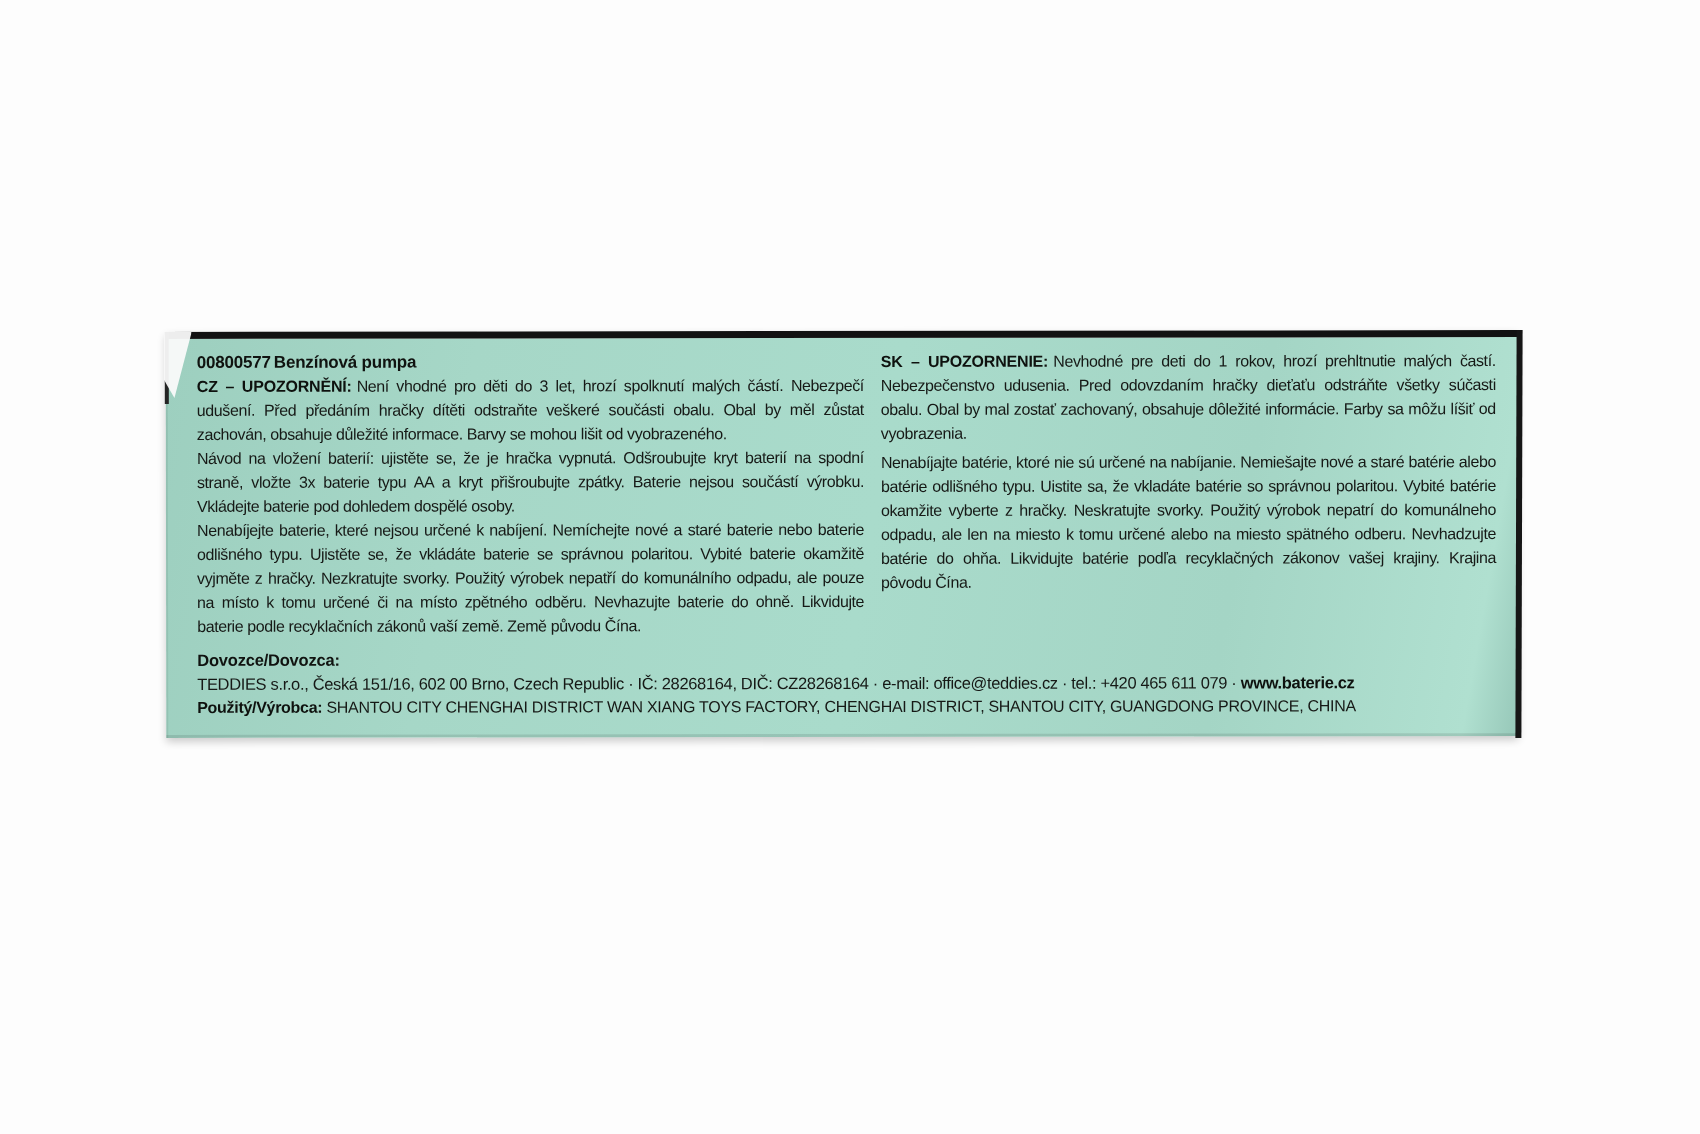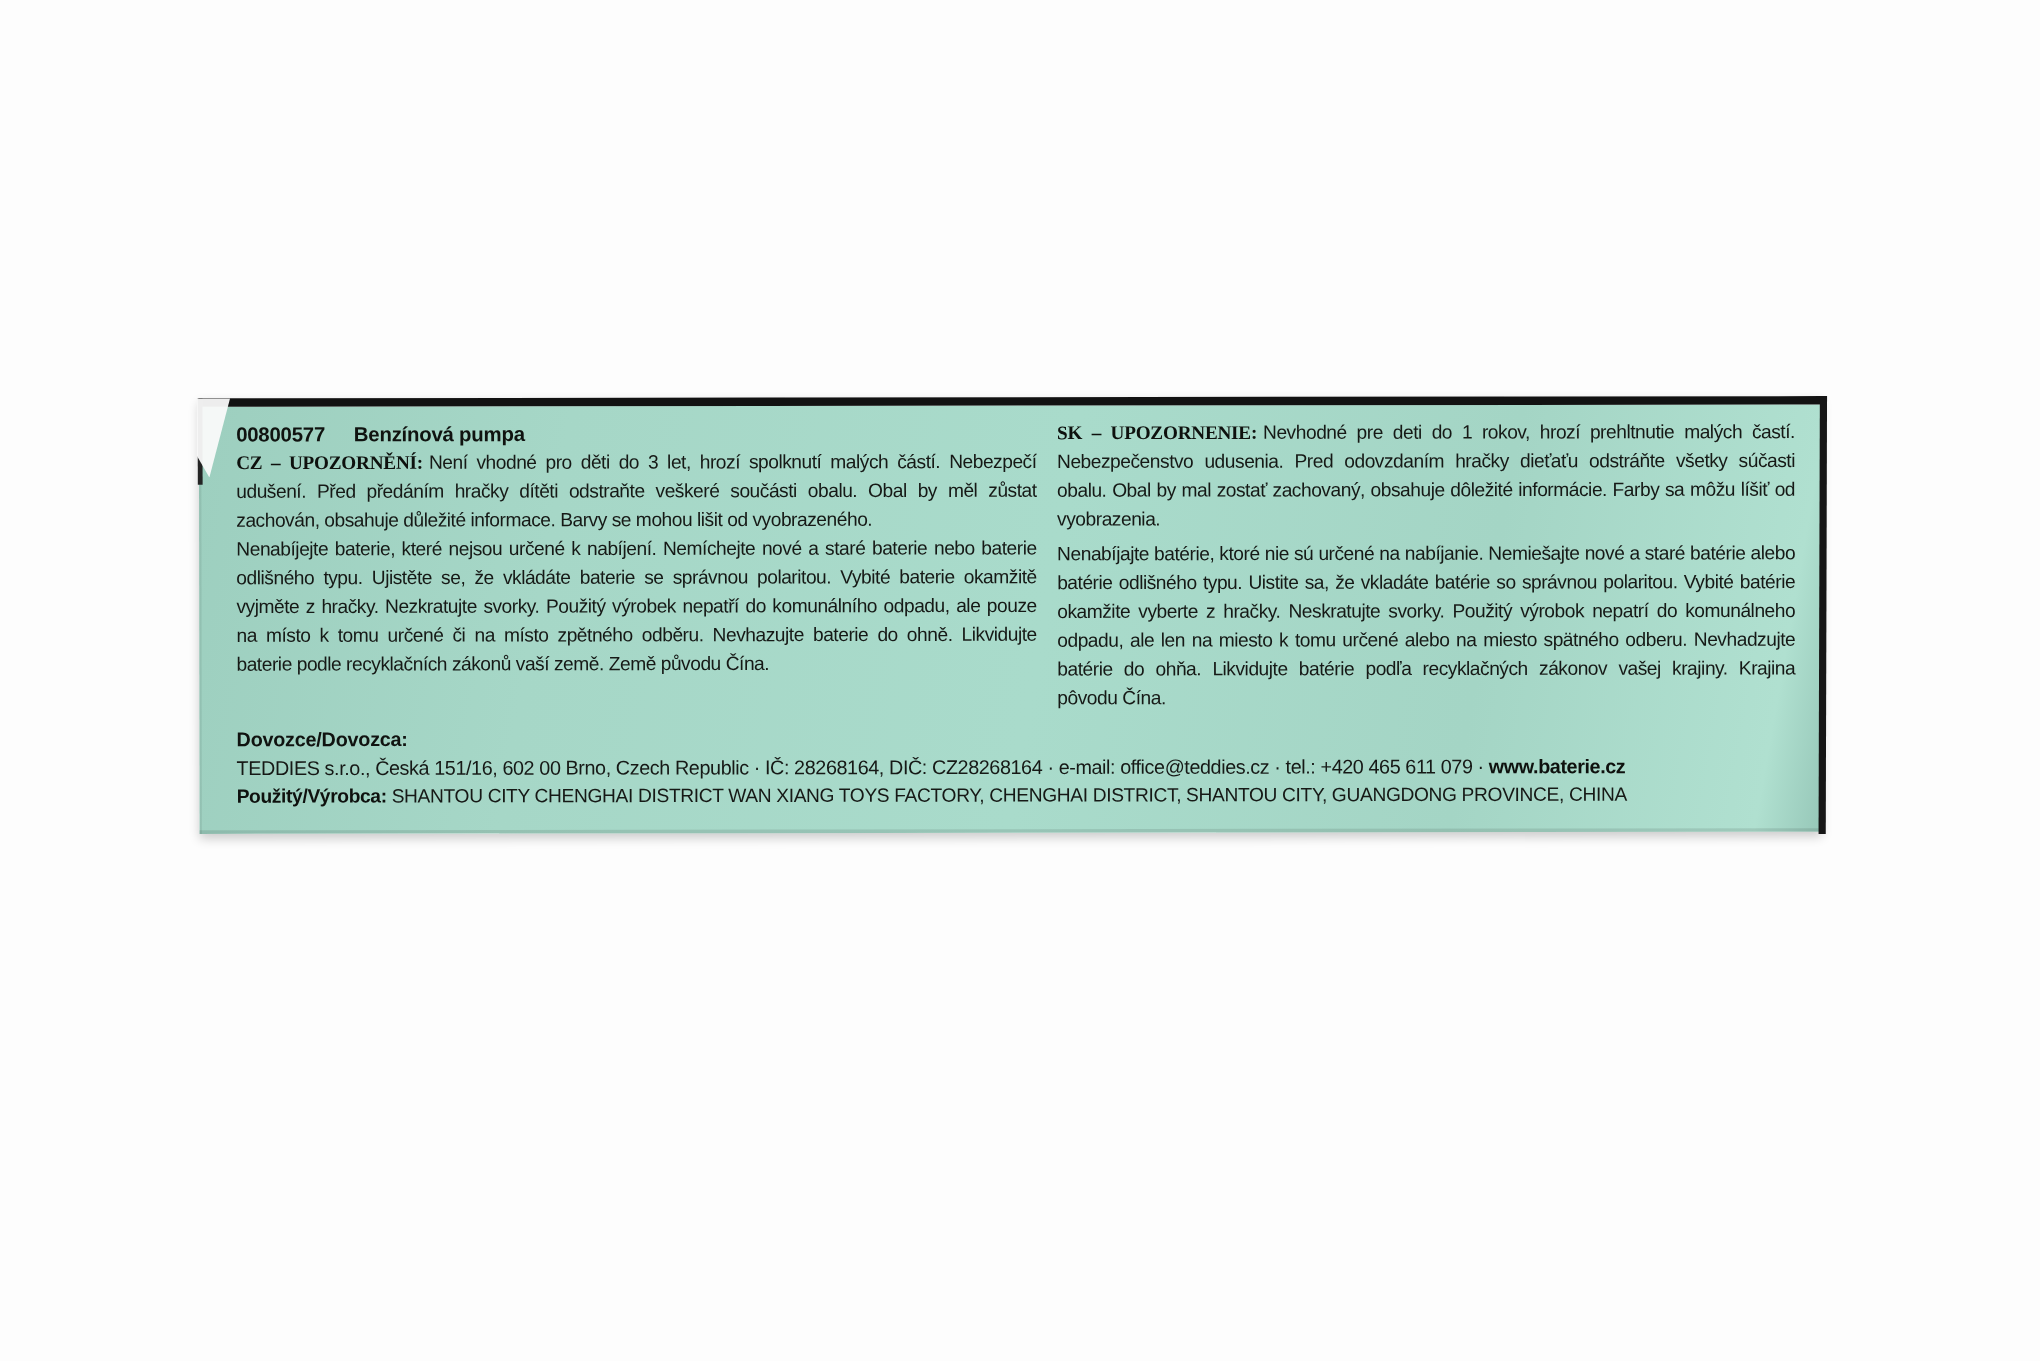--- a/index.html
+++ b/index.html
@@ -25,27 +25,27 @@
   }
   .left-edge-sliver{position:absolute;left:-1px;top:-7px;width:4px;height:72px;background:#242424;}
   .crease{ 
     position:absolute;left:-2px;top:-7px;width:28px;height:66px;background:#fafafa;
     clip-path:polygon(0 0,100% 0,38% 100%,0 72%);opacity:.95;
   }
   .cols{display:flex;gap:17px;margin-top:2px;}
   .col-cz{width:667px;}
   .col-sk{width:615px;}
   .title-row{font-weight:700;font-size:17px;line-height:24px;letter-spacing:-0.2px;color:#101310;}
-  .product-code{margin-right:24px;}
+  .product-code{margin-right:3px;}
   p.body{
     margin:0;text-align:justify;font-size:16px;line-height:24px;
     letter-spacing:-0.4px;color:#161916;
   }
   .col-sk p.body + p.body{margin-top:5px;}
-  .inline-head{font-weight:700;color:#0e110e;margin-right:5px;letter-spacing:-0.2px;font-family:Liberation Serif, serif;}
+  .inline-head{font-weight:700;color:#0e110e;margin-right:5px;letter-spacing:-0.2px;}
   .bottom{margin-top:9px;}
   .importer-label{font-weight:700;font-size:16.5px;line-height:24px;letter-spacing:-0.2px;color:#101310;}
   .importer-line,.manufacturer-line{
     font-size:16.5px;line-height:24px;letter-spacing:-0.35px;white-space:nowrap;color:#161916;
   }
   .manufacturer-line{font-size:16px;letter-spacing:-0.3px;}
   .bold{font-weight:700;color:#0e110e;}
 </style>
 </head>
 <body>
@@ -56,20 +56,21 @@
 
   <div class="cols">
 
     <div class="col-cz">
       <div class="title-row">
         <span class="product-code">00800577</span><span>Benzínová pumpa</span>
       </div>
       <p class="body">
         <span class="inline-head">CZ – UPOZORNĚNÍ:</span><span>Není vhodné pro děti do 3 let, hrozí spolknutí malých částí. Nebezpečí udušení. Před předáním hračky dítěti odstraňte veškeré součásti obalu. Obal by měl zůstat zachován, obsahuje důležité informace. Barvy se mohou lišit od vyobrazeného.</span>
       </p>
+      <p class="body">Návod na vložení baterií: ujistěte se, že je hračka vypnutá. Odšroubujte kryt baterií na spodní straně, vložte 3x baterie typu AA a kryt přišroubujte zpátky. Baterie nejsou součástí výrobku. Vkládejte baterie pod dohledem dospělé osoby.</p>
       <p class="body">Nenabíjejte baterie, které nejsou určené k nabíjení. Nemíchejte nové a staré baterie nebo baterie odlišného typu. Ujistěte se, že vkládáte baterie se správnou polaritou. Vybité baterie okamžitě vyjměte z hračky. Nezkratujte svorky. Použitý výrobek nepatří do komunálního odpadu, ale pouze na místo k tomu určené či na místo zpětného odběru. Nevhazujte baterie do ohně. Likvidujte baterie podle recyklačních zákonů vaší země. Země původu Čína.</p>
     </div>
 
     <div class="col-sk">
       <p class="body">
         <span class="inline-head">SK – UPOZORNENIE:</span><span>Nevhodné pre deti do 1 rokov, hrozí prehltnutie malých častí. Nebezpečenstvo udusenia. Pred odovzdaním hračky dieťaťu odstráňte všetky súčasti obalu. Obal by mal zostať zachovaný, obsahuje dôležité informácie. Farby sa môžu líšiť od vyobrazenia.</span>
       </p>
       <p class="body">Nenabíjajte batérie, ktoré nie sú určené na nabíjanie. Nemiešajte nové a staré batérie alebo batérie odlišného typu. Uistite sa, že vkladáte batérie so správnou polaritou. Vybité batérie okamžite vyberte z hračky. Neskratujte svorky. Použitý výrobok nepatrí do komunálneho odpadu, ale len na miesto k tomu určené alebo na miesto spätného odberu. Nevhadzujte batérie do ohňa. Likvidujte batérie podľa recyklačných zákonov vašej krajiny. Krajina pôvodu Čína.</p>
     </div>
 

